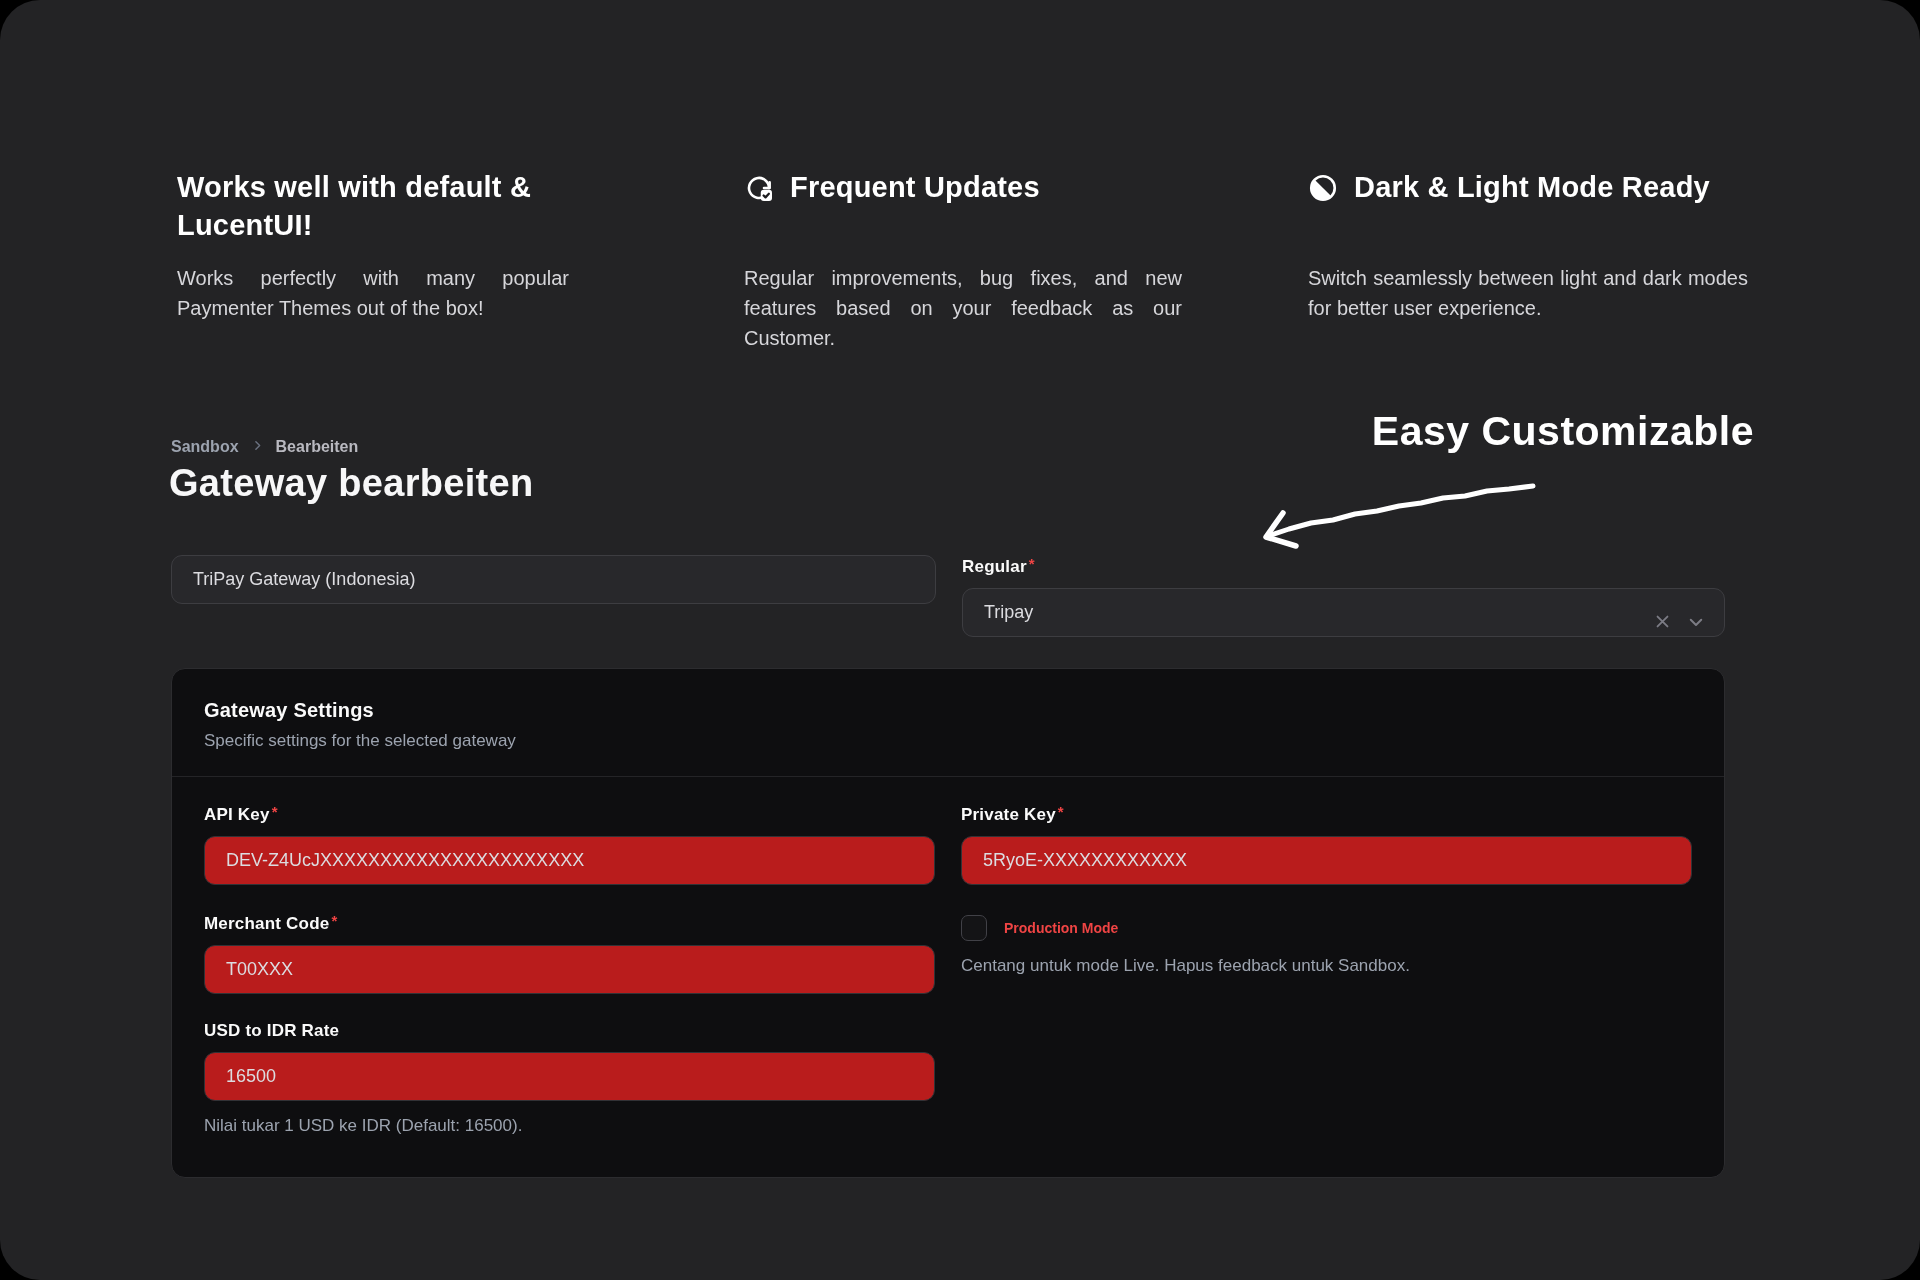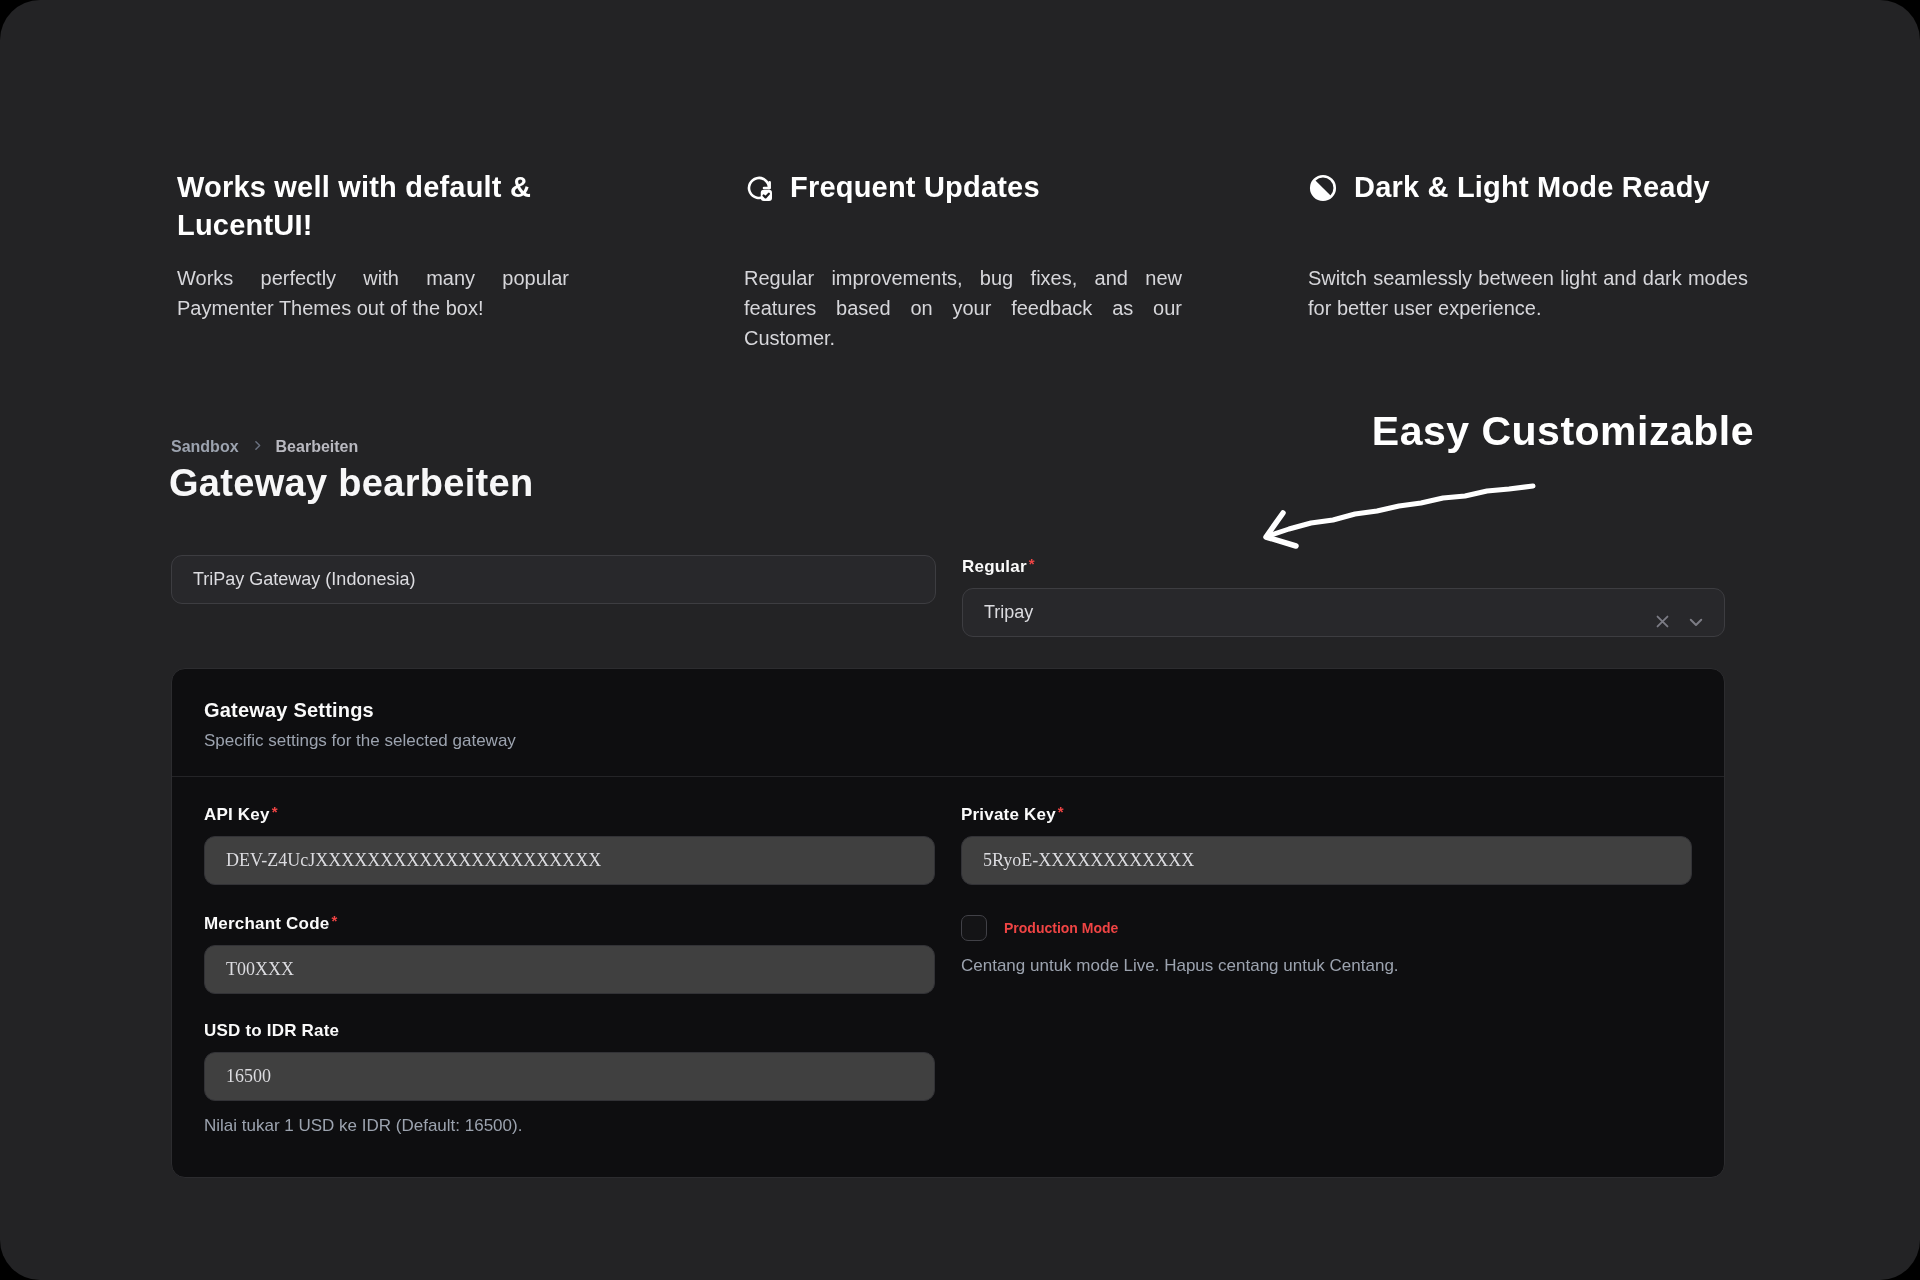--- a/index.html
+++ b/index.html
@@ -86,21 +86,21 @@
     background: #0e0e10; border: 1px solid #2c2c2f; border-radius: 14px;
   }
   .card-header { padding: 30px 32px 25px 32px; border-bottom: 1px solid #242427; }
   .card-title { font-size: 20px; font-weight: bold; color: #fafafa; letter-spacing: 0.2px; }
   .card-subtitle { font-size: 17px; color: #9ca3af; margin-top: 9px; }
   .card-body {
     padding: 26px 32px 0 32px;
     display: grid; grid-template-columns: 1fr 1fr; column-gap: 26px;
   }
   .card-body .field-group { margin-bottom: 27px; }
-  .card .text-input { background: #404040; border-color: #323236; font-family: Liberation Serif, serif; }
+  .card .text-input { background: #b91c1c; border-color: #323236; }
 
   .checkbox-row { display: flex; align-items: center; gap: 17px; margin-top: 3px; }
   .checkbox {
     width: 26px; height: 26px; border-radius: 7px;
     background: #141416; border: 1px solid #414147; cursor: pointer;
   }
   .checkbox-label { font-size: 14px; font-weight: bold; color: #ef4444; }
   .helper-text { font-size: 17px; color: #9ca3af; margin-top: 15px; }
 </style>
 </head>
@@ -209,21 +209,21 @@
           <span>Merchant Code</span><span class="req">*</span>
         </label>
         <input class="text-input" type="text" value="T00XXX" style="">
       </div>
 
       <div class="field-group">
         <div class="checkbox-row">
           <div class="checkbox"></div>
           <div class="checkbox-label">Production Mode</div>
         </div>
-        <div class="helper-text">Centang untuk mode Live. Hapus centang untuk Centang.</div>
+        <div class="helper-text">Centang untuk mode Live. Hapus feedback untuk Sandbox.</div>
       </div>
 
       <div class="field-group">
         <label class="field-label">
           <span>USD to IDR Rate</span>
         </label>
         <input class="text-input" type="text" value="16500" style="">
         <div class="helper-text">Nilai tukar 1 USD ke IDR (Default: 16500).</div>
       </div>
 

